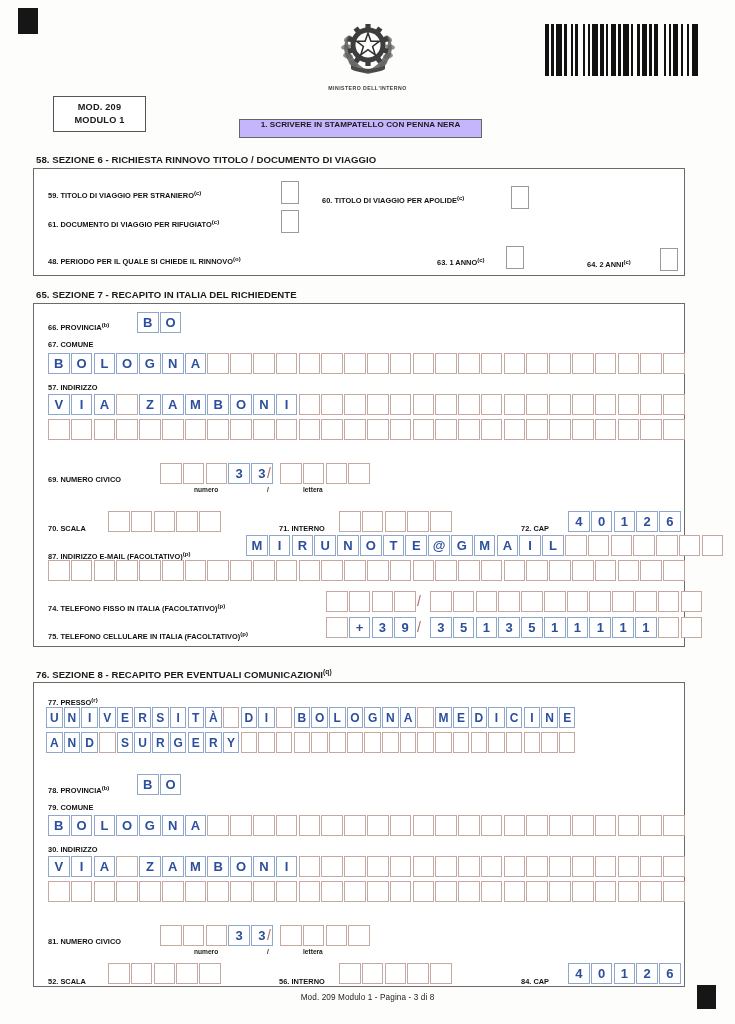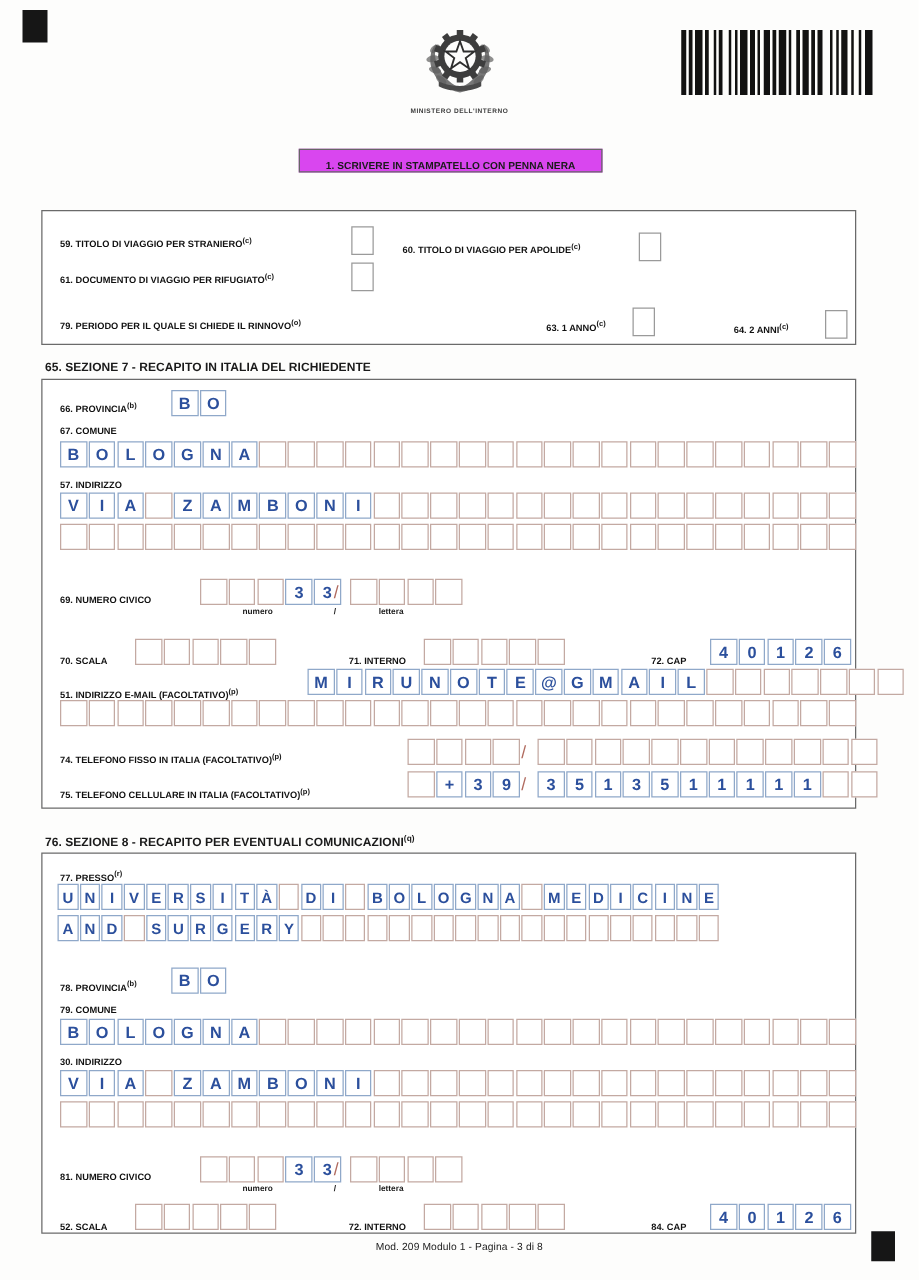--- a/index.html
+++ b/index.html
@@ -36,22 +36,22 @@
 
   
   .modbox{
     position:absolute;left:53px;top:96px;width:91px;height:34px;
     border:1.2px solid #555;background:#fff;
     display:flex;flex-direction:column;align-items:center;justify-content:center;
     font-size:9.2px;font-weight:700;line-height:13px;letter-spacing:.2px;
   }
   .instrbox{
     position:absolute;left:239px;top:119px;width:241px;height:17px;
-    border:1px solid #666;background:#d946ef;
-    display:flex;align-items:flex-end;justify-content:center;
+    border:1px solid #666;background:#c4b5fd;
+    display:flex;align-items:flex-start;justify-content:center;
     font-size:8.1px;font-weight:700;letter-spacing:.05px;
   }
 
   
   .sec-head{
     position:absolute;left:36px;font-size:9.6px;font-weight:700;letter-spacing:.05px;
     white-space:nowrap;
   }
   .sec-head .sup{font-size:6.6px;vertical-align:super;font-weight:700;}
 
@@ -198,44 +198,49 @@
             <path d="M0,-12 L2.9,-3.8 L11.5,-3.8 L4.6,1.5 L7.2,9.8 L0,4.7 L-7.2,9.8 L-4.6,1.5 L-11.5,-3.8 L-2.9,-3.8 Z" fill="#fdfdfc" stroke="#2e2e2e" stroke-width="1.5"></path>
           </g>
 
           <path d="M16 47 C24 52 42 52 50 47 L50 51 C42 56 24 56 16 51 Z" fill="#4a4a4a"></path>
         </g>
       </svg>
     </div>
     <div class="ministero">MINISTERO DELL'INTERNO</div>
   </div>
 
+  <div class="modbox">
+    <span>MOD. 209</span>
+    <span>MODULO 1</span>
+  </div>
 
   <div class="instrbox">
     <span>1. SCRIVERE IN STAMPATELLO CON PENNA NERA</span>
   </div>
 
+  <div class="sec-head" style="top:154px;">58. SEZIONE 6 - RICHIESTA RINNOVO TITOLO / DOCUMENTO DI VIAGGIO</div>
   <div class="panel" style="top:168px;width:652px;height:108px;"></div>
 
   <div class="lbl" style="left:48px;top:190px;">
     <span>59. TITOLO DI VIAGGIO PER STRANIERO</span><span class="sup">(c)</span>
   </div>
   <div class="chk" style="left:281px;top:181px;"></div>
 
   <div class="lbl" style="left:322px;top:195px;">
     <span>60. TITOLO DI VIAGGIO PER APOLIDE</span><span class="sup">(c)</span>
   </div>
   <div class="chk" style="left:511px;top:186px;"></div>
 
   <div class="lbl" style="left:48px;top:219px;">
     <span>61. DOCUMENTO DI VIAGGIO PER RIFUGIATO</span><span class="sup">(c)</span>
   </div>
   <div class="chk" style="left:281px;top:210px;"></div>
 
   <div class="lbl" style="left:48px;top:256px;">
-    <span>79. PERIODO PER IL QUALE SI CHIEDE IL RINNOVO</span><span class="sup">(o)</span>
+    <span>48. PERIODO PER IL QUALE SI CHIEDE IL RINNOVO</span><span class="sup">(o)</span>
   </div>
 
   <div class="lbl" style="left:437px;top:257px;">
     <span>63. 1 ANNO</span><span class="sup">(c)</span>
   </div>
   <div class="chk" style="left:506px;top:246px;"></div>
 
   <div class="lbl" style="left:587px;top:259px;">
     <span>64. 2 ANNI</span><span class="sup">(c)</span>
   </div>
@@ -386,21 +391,21 @@
   <div class="lbl" style="left:521px;top:524px;">72. CAP</div>
   <div class="cells" id="s7-cap" style="left:568px;top:511px;">
       <div class="cell filled">4</div>
       <div class="cell filled">0</div>
       <div class="cell filled">1</div>
       <div class="cell filled">2</div>
       <div class="cell filled">6</div>
     </div>
 
   <div class="lbl" style="left:48px;top:551px;">
-    <span>51. INDIRIZZO E-MAIL (FACOLTATIVO)</span><span class="sup">(p)</span>
+    <span>87. INDIRIZZO E-MAIL (FACOLTATIVO)</span><span class="sup">(p)</span>
   </div>
   <div class="cells" id="s7-email1" style="left:246px;top:535px;">
       <div class="cell filled">M</div>
       <div class="cell filled">I</div>
       <div class="cell filled">R</div>
       <div class="cell filled">U</div>
       <div class="cell filled">N</div>
       <div class="cell filled">O</div>
       <div class="cell filled">T</div>
       <div class="cell filled">E</div>
@@ -695,21 +700,21 @@
 
   <div class="lbl" style="left:48px;top:977px;">52. SCALA</div>
   <div class="cells" id="s8-scala" style="left:108px;top:963px;">
       <div class="cell"></div>
       <div class="cell"></div>
       <div class="cell"></div>
       <div class="cell"></div>
       <div class="cell"></div>
     </div>
 
-  <div class="lbl" style="left:279px;top:977px;">72. INTERNO</div>
+  <div class="lbl" style="left:279px;top:977px;">56. INTERNO</div>
   <div class="cells" id="s8-interno" style="left:339px;top:963px;">
       <div class="cell"></div>
       <div class="cell"></div>
       <div class="cell"></div>
       <div class="cell"></div>
       <div class="cell"></div>
     </div>
 
   <div class="lbl" style="left:521px;top:977px;">84. CAP</div>
   <div class="cells" id="s8-cap" style="left:568px;top:963px;">

